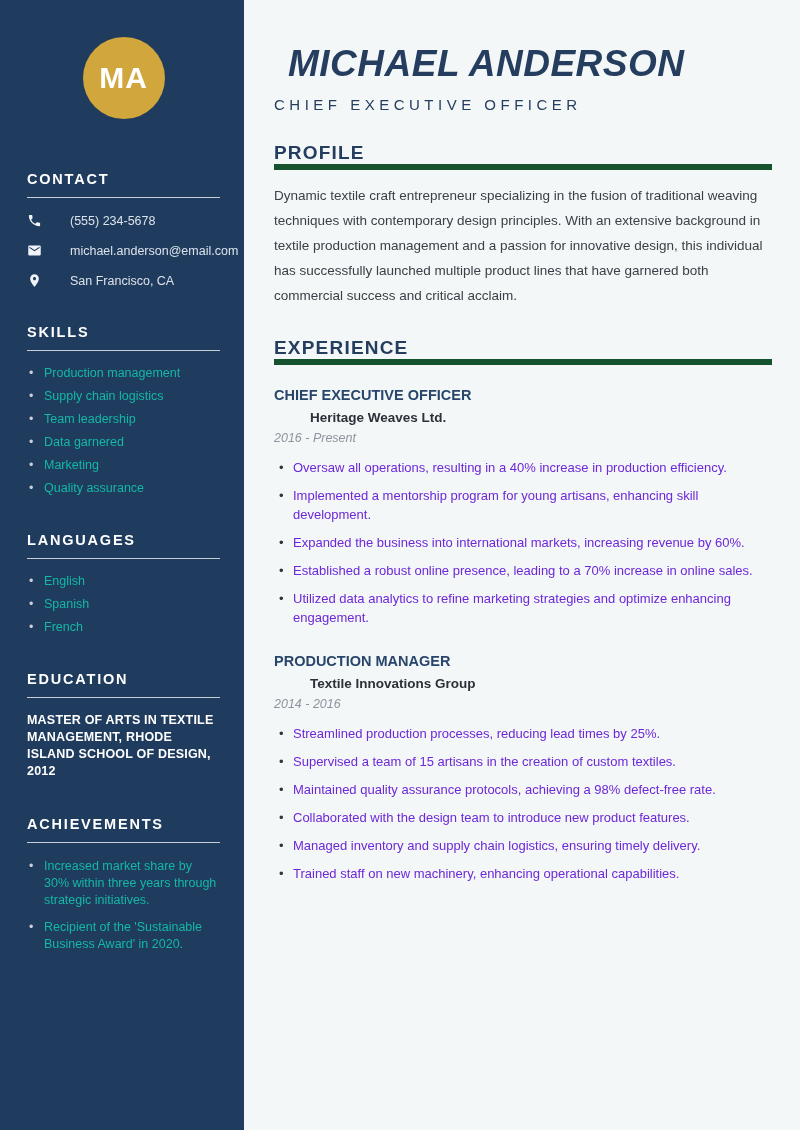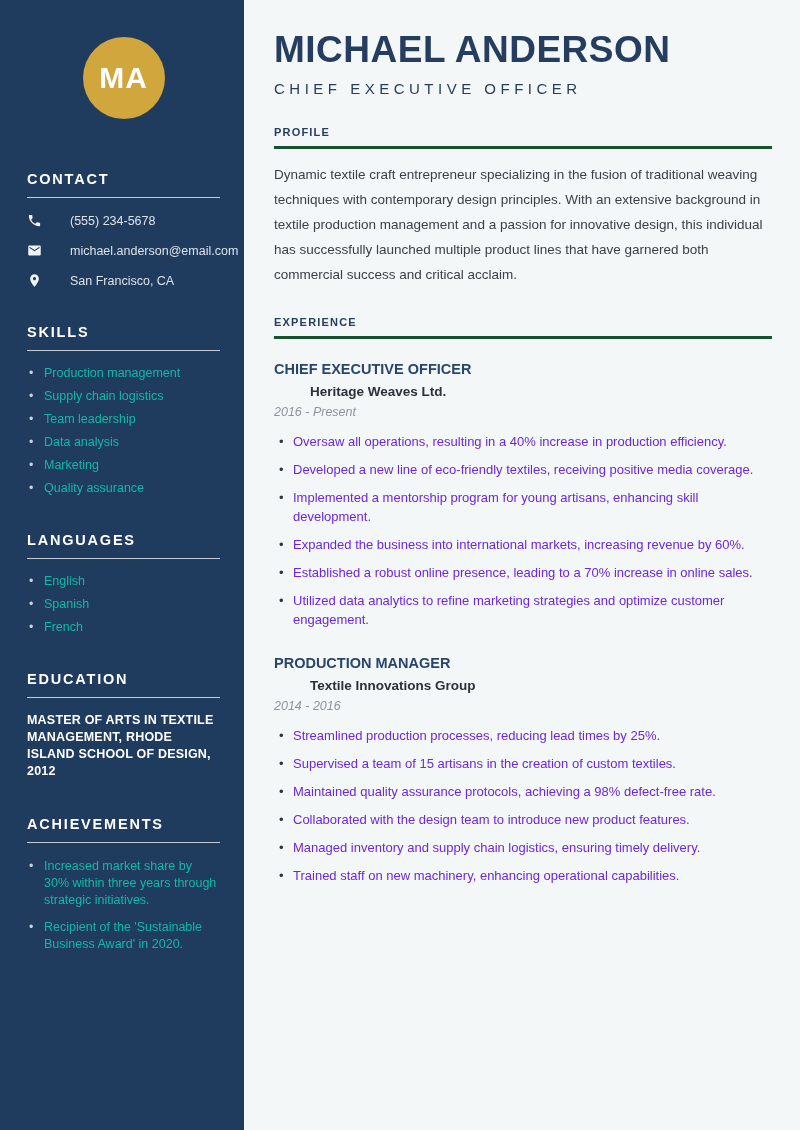--- a/index.html
+++ b/index.html
@@ -60,38 +60,39 @@
     color: #ffffff; letter-spacing: 0.2px;
   }
 
   
   .main {
     flex: 1;
     background: var(--main_bg, #f4f7f7);
     padding: 31px 28px 0 30px;
   }
   .candidate-name {
-    margin: 0;
+    margin: 14px;
     font-size: 37px; font-weight: 800;
     color: var(--navy, #253d5f);
     letter-spacing: 0.5px;
     line-height: 1;
+    font-style: italic;
   }
   .candidate-title {
     margin-top: 12px;
     font-size: 15px; color: var(--navy, #253d5f);
     letter-spacing: 4.5px;
   }
   .main-section { margin-top: 29px; }
   .main-heading {
-    font-size: 11px; font-weight: bold;
+    font-size: 19px; font-weight: bold;
     color: var(--navy, #253d5f);
     letter-spacing: 1.2px;
-    padding-bottom: 8px;
-    border-bottom: 3px solid #14532d;
+    padding-bottom: 0;
+    border-bottom: 6px solid #14532d;
   }
   .profile-text {
     margin: 13px 0 0;
     font-size: 13.5px; line-height: 25px;
     color: #3a4047;
   }
   .job { margin-top: 22px; }
   .job + .job { margin-top: 26px; }
   .job-role { font-size: 14.5px; font-weight: bold; color: #28466c; }
   .job-company { font-size: 13.5px; font-weight: bold; color: #2b3139; margin-top: 7px; padding-left: 36px; }
@@ -142,21 +143,21 @@
     </div>
   </section>
 
   <section class="side-section">
     <div class="side-heading">SKILLS</div>
     <ul class="side-list">
 
     <li>Production management</li>
         <li>Supply chain logistics</li>
         <li>Team leadership</li>
-        <li>Data analysis</li>
+        <li>Data garnered</li>
         <li>Marketing</li>
         <li>Quality assurance</li>
       </ul>
   </section>
 
   <section class="side-section">
     <div class="side-heading">LANGUAGES</div>
     <ul class="side-list">
 
     <li>English</li>
@@ -192,25 +193,24 @@
   <section class="main-section">
     <div class="main-heading">EXPERIENCE</div>
 
     <div class="job">
       <div class="job-role">CHIEF EXECUTIVE OFFICER</div>
       <div class="job-company">Heritage Weaves Ltd.</div>
       <div class="job-dates">2016 - Present</div>
       <ul class="job-bullets">
 
       <li>Oversaw all operations, resulting in a 40% increase in production efficiency.</li>
-          <li>Developed a new line of eco-friendly textiles, receiving positive media coverage.</li>
           <li>Implemented a mentorship program for young artisans, enhancing skill development.</li>
           <li>Expanded the business into international markets, increasing revenue by 60%.</li>
           <li>Established a robust online presence, leading to a 70% increase in online sales.</li>
-          <li>Utilized data analytics to refine marketing strategies and optimize customer engagement.</li>
+          <li>Utilized data analytics to refine marketing strategies and optimize enhancing engagement.</li>
         </ul>
     </div>
 
     <div class="job">
       <div class="job-role">PRODUCTION MANAGER</div>
       <div class="job-company">Textile Innovations Group</div>
       <div class="job-dates">2014 - 2016</div>
       <ul class="job-bullets">
 
       <li>Streamlined production processes, reducing lead times by 25%.</li>

